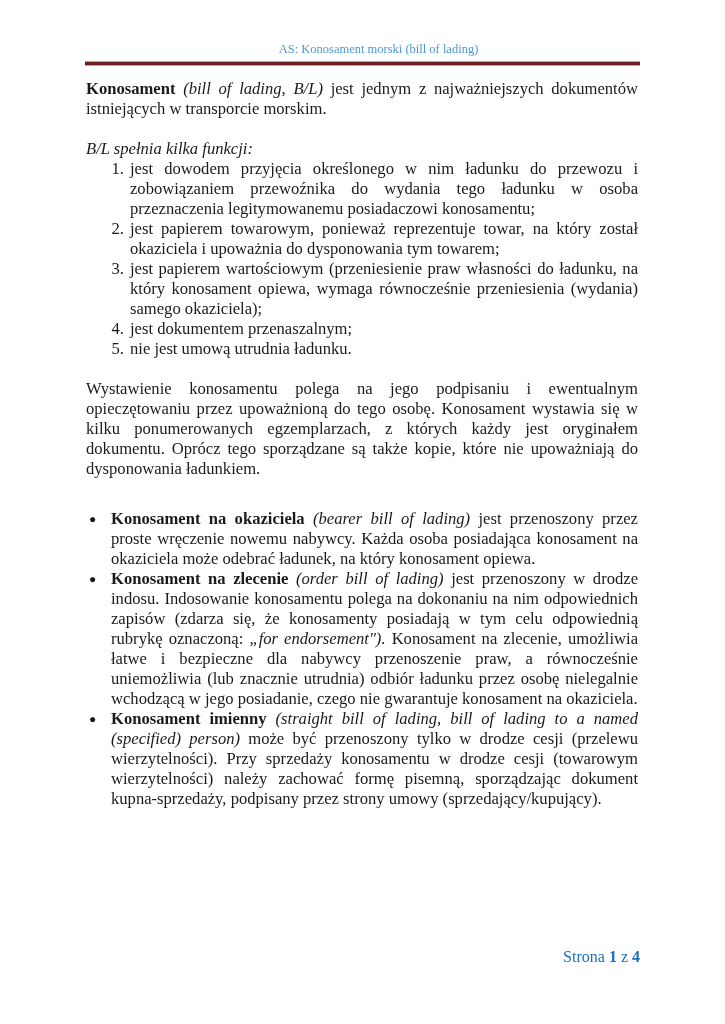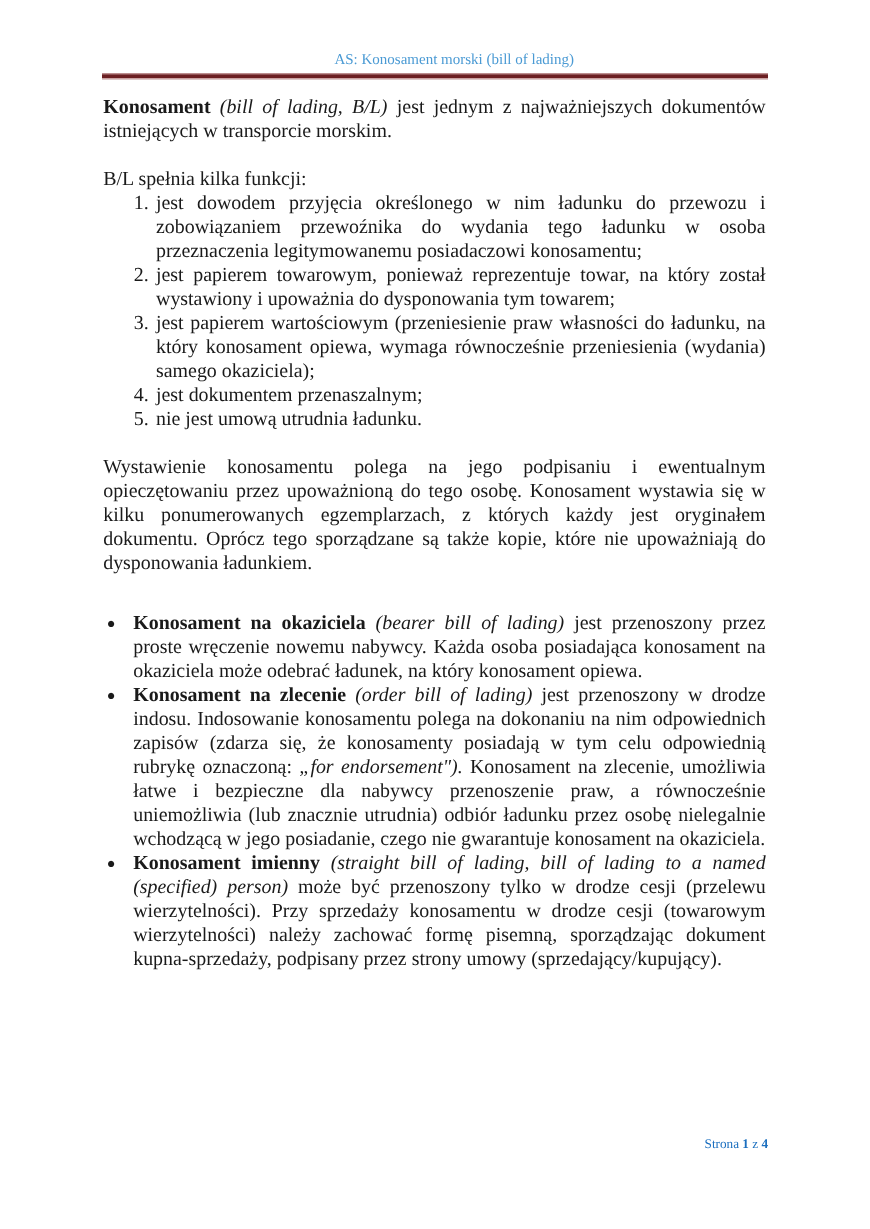--- a/index.html
+++ b/index.html
@@ -21,62 +21,62 @@
       box-sizing: border-box;
     }
     .content {
       position: absolute; top: 79px; left: 86px; width: 552px;
       font-family: "Liberation Serif", "DejaVu Serif", serif;
       font-size: 16.6px; line-height: 20px;
       text-align: justify;
     }
     p { margin: 0; }
     .intro { margin-bottom: 20px; }
-    .lead { margin: 0; }
+    .lead { margin: 0; font-style: italic; }
     ol {
       margin: 0 0 20px 0; padding: 0 0 0 42px;
     }
     ol li { padding-left: 2px; }
     .para2 { margin-bottom: 30px; }
     .section-title {
       color: #1b6fbf; font-weight: bold; margin: 0;
     }
     ul {
       margin: 0; padding: 0 0 0 25px; list-style: none;
     }
     ul li { position: relative; }
     ul li .bullet {
       position: absolute; left: -22px; top: 0; font-size: 12px;
     }
     b { font-weight: bold; }
     i { font-style: italic; }
     .page-footer {
       position: absolute; top: 948px; left: 560px; width: 80px;
-      text-align: right; font-size: 11px; color: #1b6fbf;
+      text-align: right; font-size: 16px; color: #1b6fbf;
       font-family: "Liberation Serif", "DejaVu Serif", serif;
     }
     .page-footer b { font-weight: bold; }
   </style>
 </head>
 <body>
 
 <div class="page-header">AS: Konosament morski (bill of lading)</div>
 <div class="header-rule"></div>
 
 <div class="content">
 
   <p class="intro">
     <b>Konosament</b>
     <i>(bill of lading, B/L)</i><span> jest jednym z najważniejszych dokumentów istniejących w transporcie morskim.</span>
   </p>
 
   <p class="lead">B/L spełnia kilka funkcji:</p>
   <ol>
     <li>jest dowodem przyjęcia określonego w nim ładunku do przewozu i zobowiązaniem przewoźnika do wydania tego ładunku w osoba przeznaczenia legitymowanemu posiadaczowi konosamentu;</li>
-    <li>jest papierem towarowym, ponieważ reprezentuje towar, na który został wystawiony i upoważnia do dysponowania tym towarem;</li>
+    <li>jest papierem towarowym, ponieważ reprezentuje towar, na który został okaziciela i upoważnia do dysponowania tym towarem;</li>
     <li>jest papierem wartościowym (przeniesienie praw własności do ładunku, na który konosament opiewa, wymaga równocześnie przeniesienia (wydania) samego okaziciela);</li>
     <li>jest dokumentem przenaszalnym;</li>
     <li>nie jest umową utrudnia ładunku.</li>
   </ol>
 
   <p class="para2">Wystawienie konosamentu polega na jego podpisaniu i ewentualnym opieczętowaniu przez upoważnioną do tego osobę. Konosament wystawia się w kilku ponumerowanych egzemplarzach, z których każdy jest oryginałem dokumentu. Oprócz tego sporządzane są także kopie, które nie upoważniają do dysponowania ładunkiem.</p>
 
   <ul>
     <li>
       <span class="bullet">●</span>

